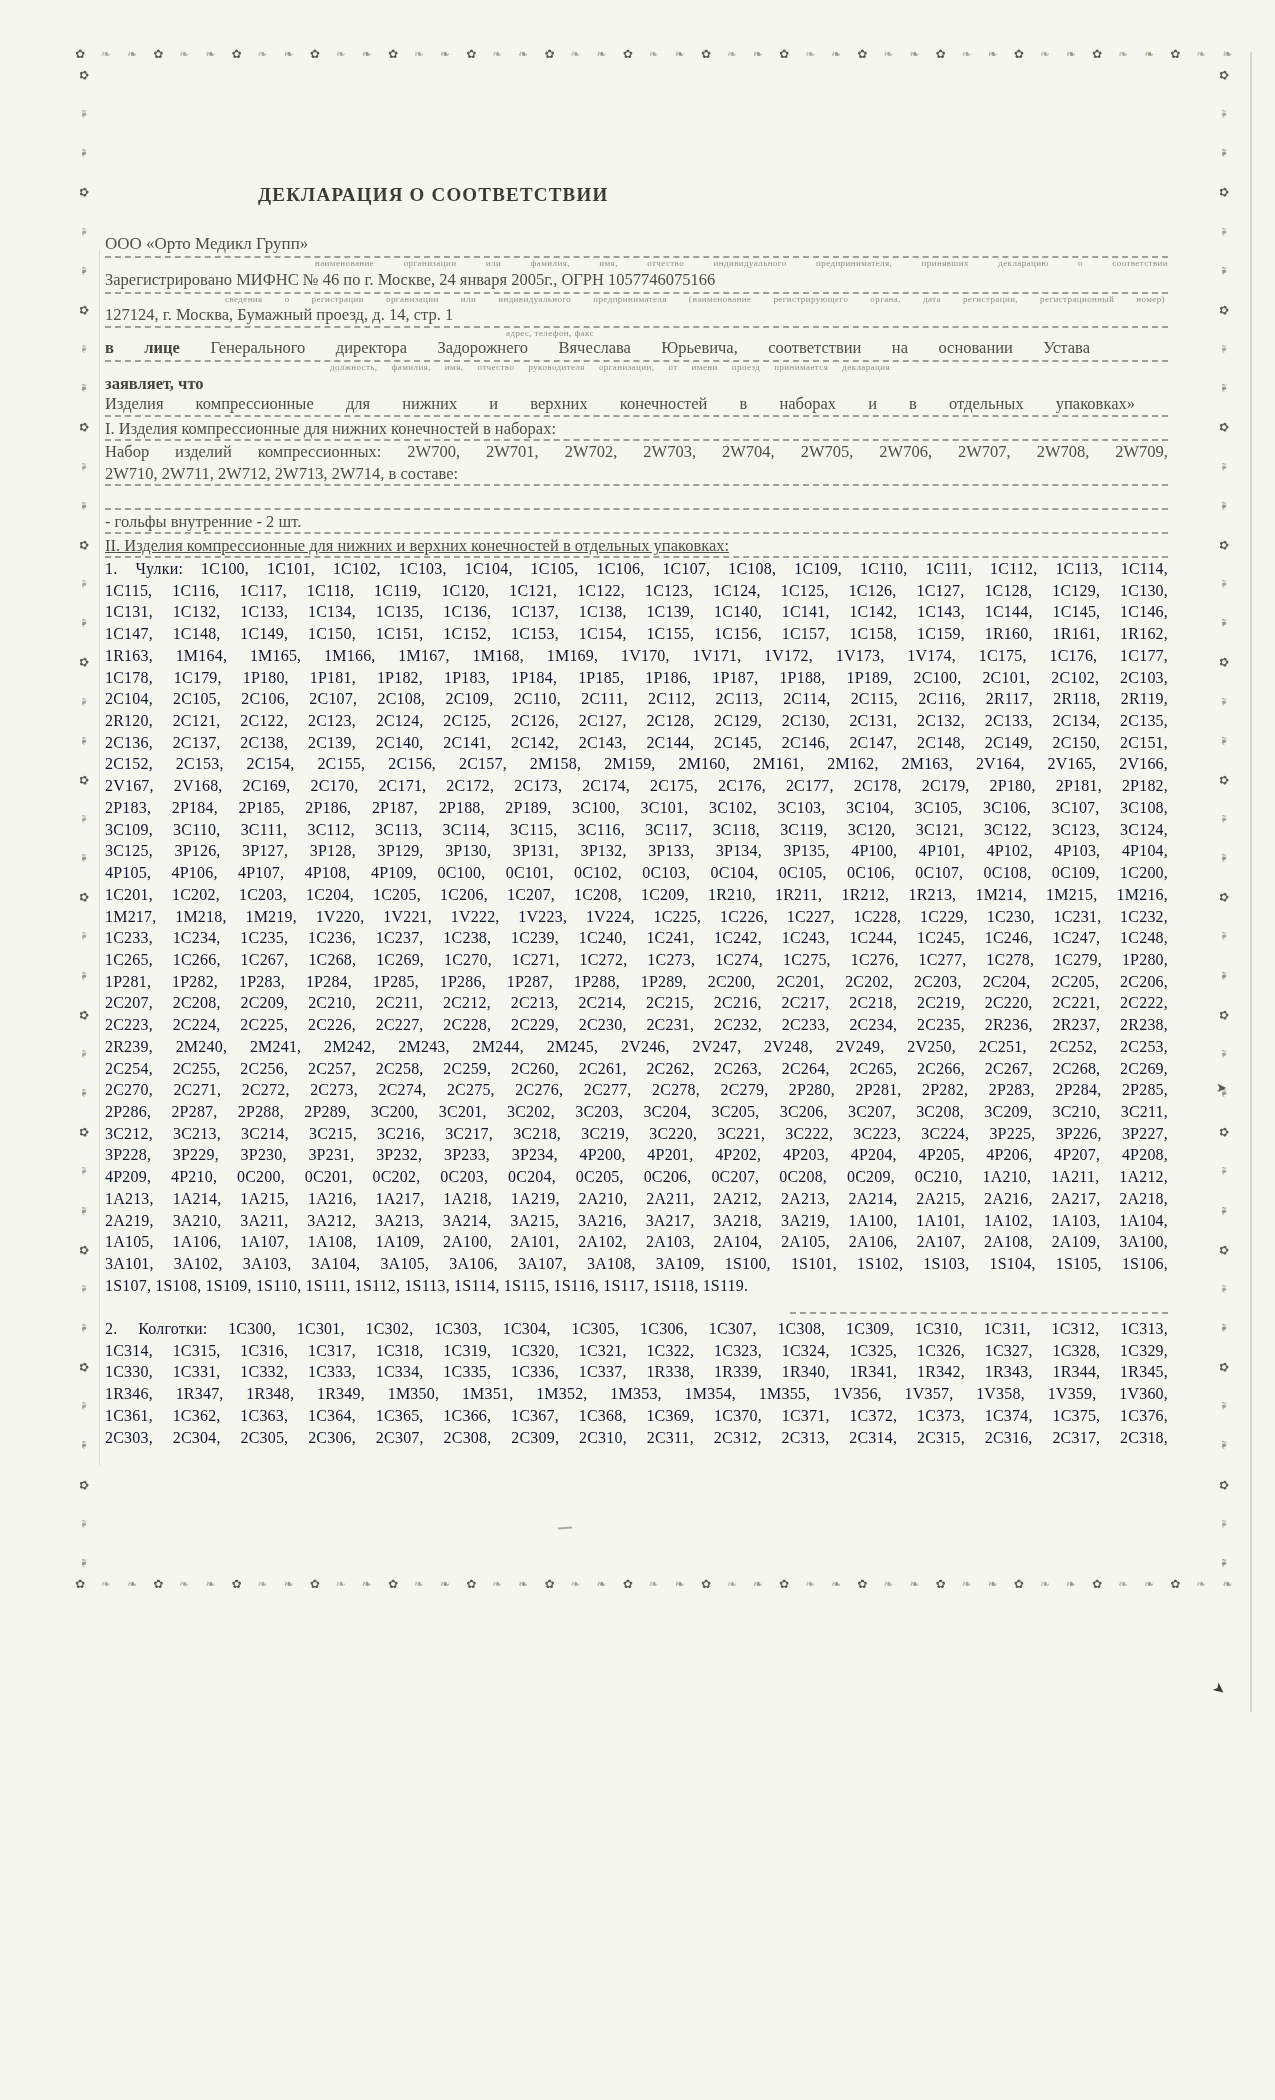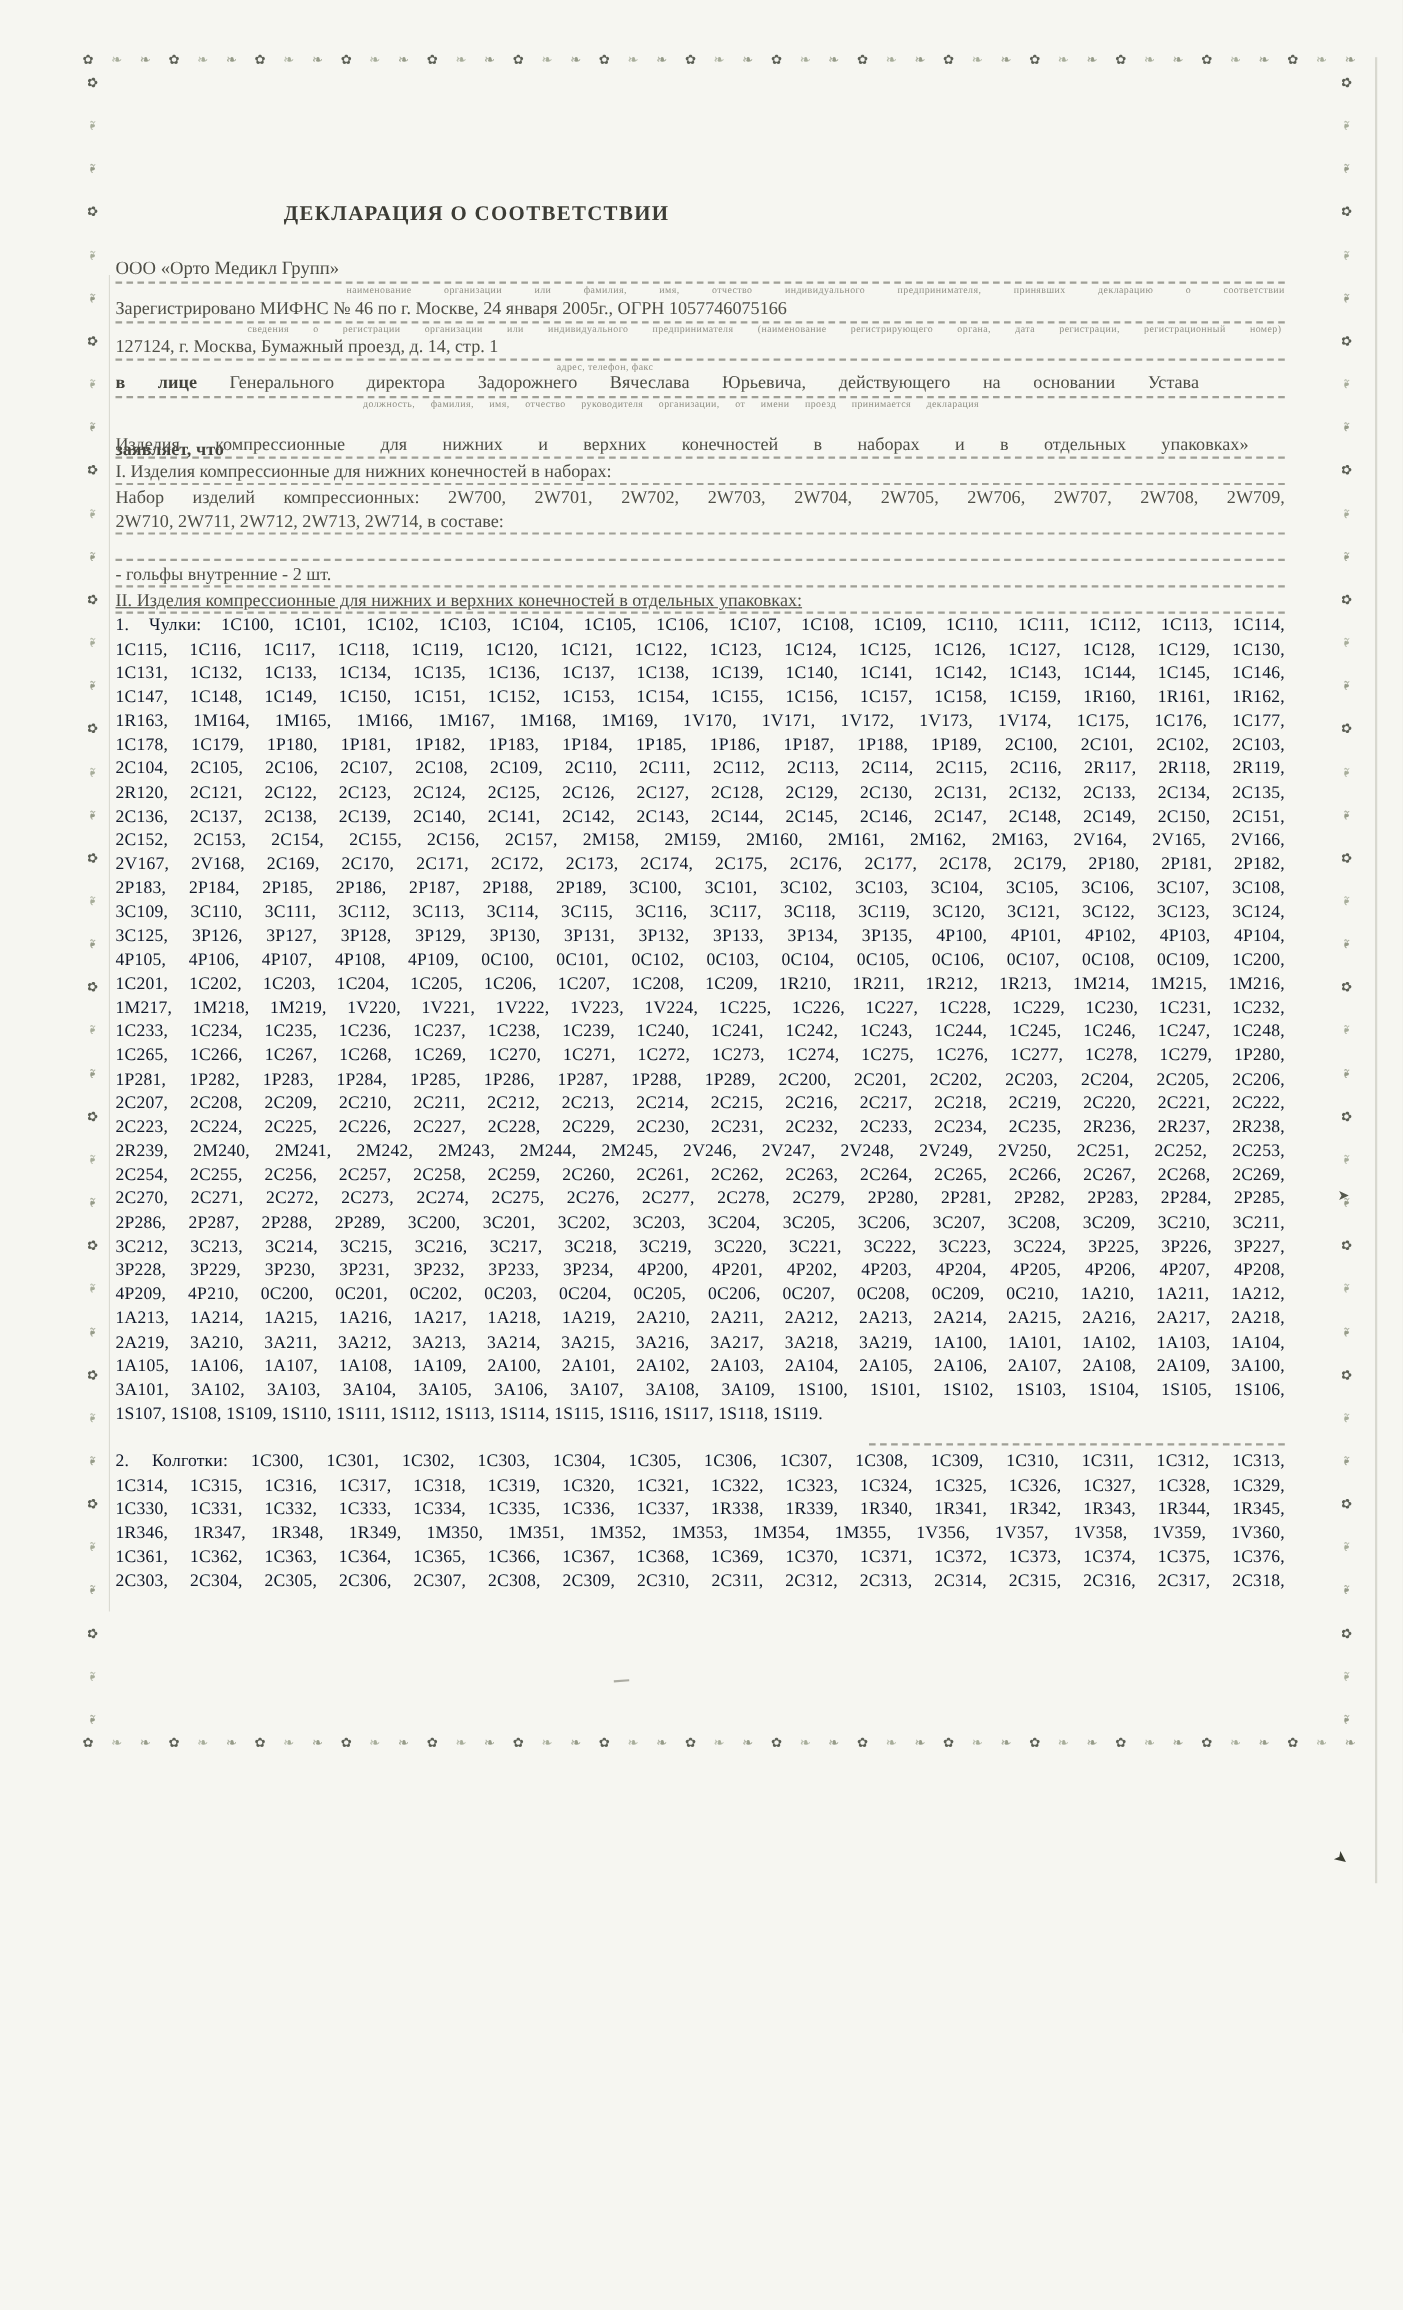--- a/index.html
+++ b/index.html
@@ -18,21 +18,21 @@
   .orn-col.left{left:0;}
   .orn-col.right{right:0;}
   .orn{font-family:"DejaVu Sans",sans-serif;font-size:12px;line-height:1;opacity:.85;}
   .orn-col .orn{transform:rotate(90deg);}
   
   .tline{position:absolute;left:105px;width:1063px;font-size:16.5px;line-height:20px;white-space:nowrap;}
   .just{white-space:normal;text-align:justify;text-align-last:justify;}
   .title{position:absolute;left:258px;top:184px;font-size:19px;font-weight:bold;letter-spacing:1.2px;color:#3c3c35;white-space:nowrap;}
   .caption{position:absolute;font-size:9px;line-height:9px;color:#8e8e83;letter-spacing:.4px;text-align:justify;text-align-last:justify;}
   .rule{position:absolute;border-top:2px dashed rgba(112,112,102,.65);height:0;}
-  .bold{font-weight:bold;color:#44443d;margin-top:25px;}
+  .bold{font-weight:bold;color:#44443d;}
   
   .codes{position:absolute;left:105px;width:1063px;}
   .code-line{font-size:16px;line-height:21.72px;letter-spacing:.2px;color:#0f172a;
              text-align:justify;text-align-last:justify;white-space:normal;height:21.72px;overflow:hidden;}
   .codes.stockings .code-line:last-child{text-align-last:left;}
   
   .vline{position:absolute;background:#b9b9ae;}
   .ink{position:absolute;font-family:"DejaVu Sans",sans-serif;color:#3a3d31;}
 </style>
 </head>
@@ -228,21 +228,21 @@
   <div class="tline" style="top:270px;">Зарегистрировано МИФНС № 46 по г. Москве, 24 января 2005г., ОГРН 1057746075166</div>
   <div class="rule" style="top:292px;left:105px;width:1063px;"></div>
   <div class="caption" style="top:295px;left:225px;width:940px;">сведения о регистрации организации или индивидуального предпринимателя (наименование регистрирующего органа, дата регистрации, регистрационный номер)</div>
 
   <div class="tline" style="top:305px;">127124, г. Москва, Бумажный проезд, д. 14, стр. 1</div>
   <div class="rule" style="top:326px;left:105px;width:1063px;"></div>
   <div class="caption" style="top:329px;left:480px;width:140px;text-align-last:center;">адрес, телефон, факс</div>
 
   <div class="tline just" style="top:338px;width:985px;">
     <span class="bold">в лице</span>
-    <span>Генерального директора Задорожнего Вячеслава Юрьевича, действующего на основании Устава</span>
+    <span>Генерального директора Задорожнего Вячеслава Юрьевича, соответствии на основании Устава</span>
   </div>
   <div class="rule" style="top:360px;left:105px;width:1063px;"></div>
   <div class="caption" style="top:363px;left:330px;width:560px;">должность, фамилия, имя, отчество руководителя организации, от имени проезд принимается декларация</div>
 
   <div class="tline bold" style="top:374px;">заявляет, что</div>
 
   <div class="tline just" style="top:394px;width:1030px;">Изделия компрессионные для нижних и верхних конечностей в наборах и в отдельных упаковках»</div>
   <div class="rule" style="top:415px;left:105px;width:1063px;"></div>
 
   <div class="tline" style="top:419px;">I. Изделия компрессионные для нижних конечностей в наборах:</div>

